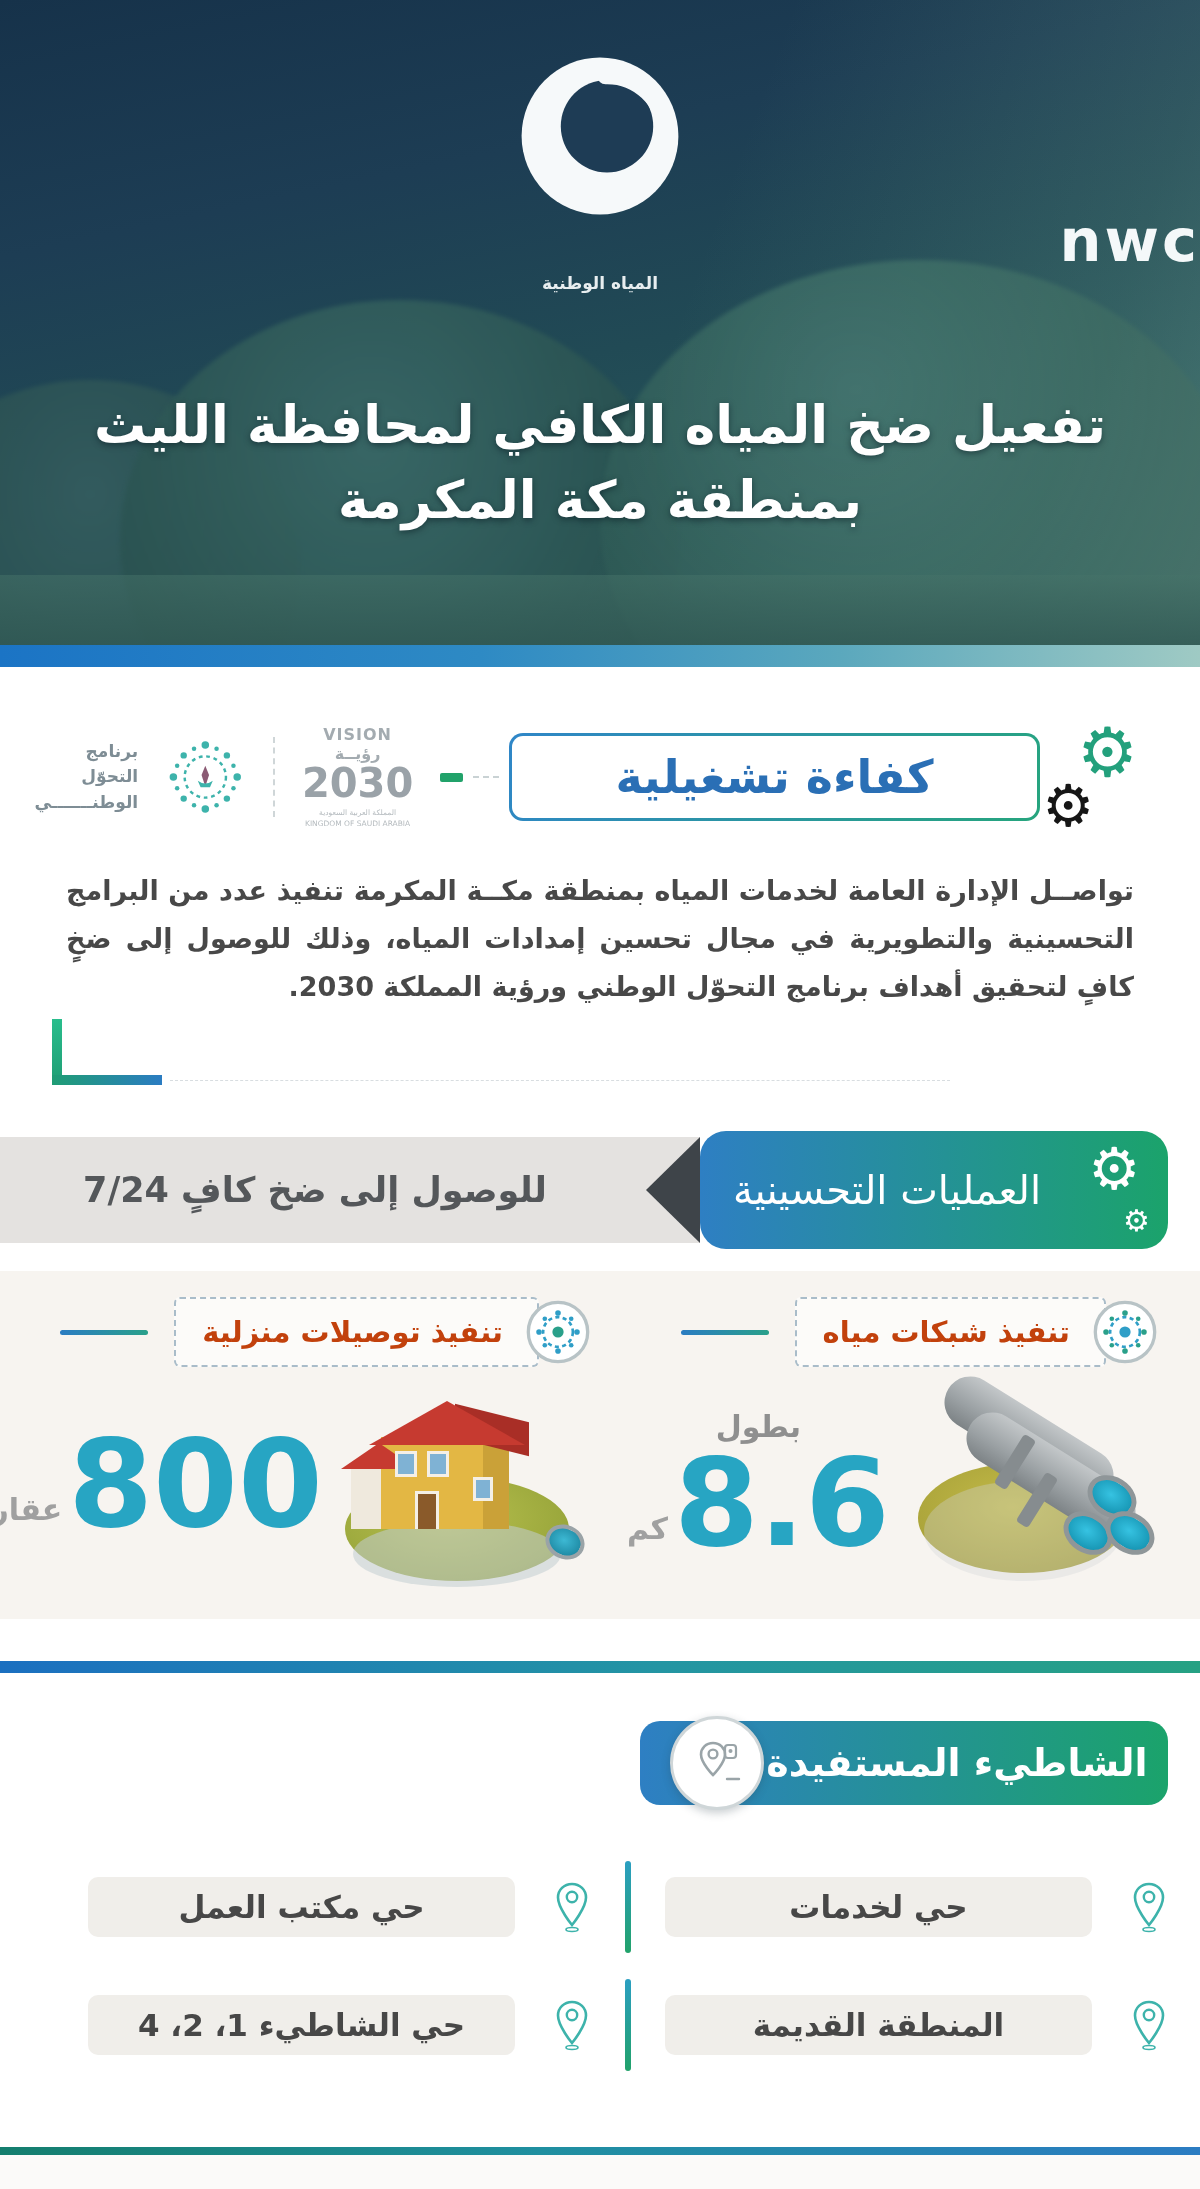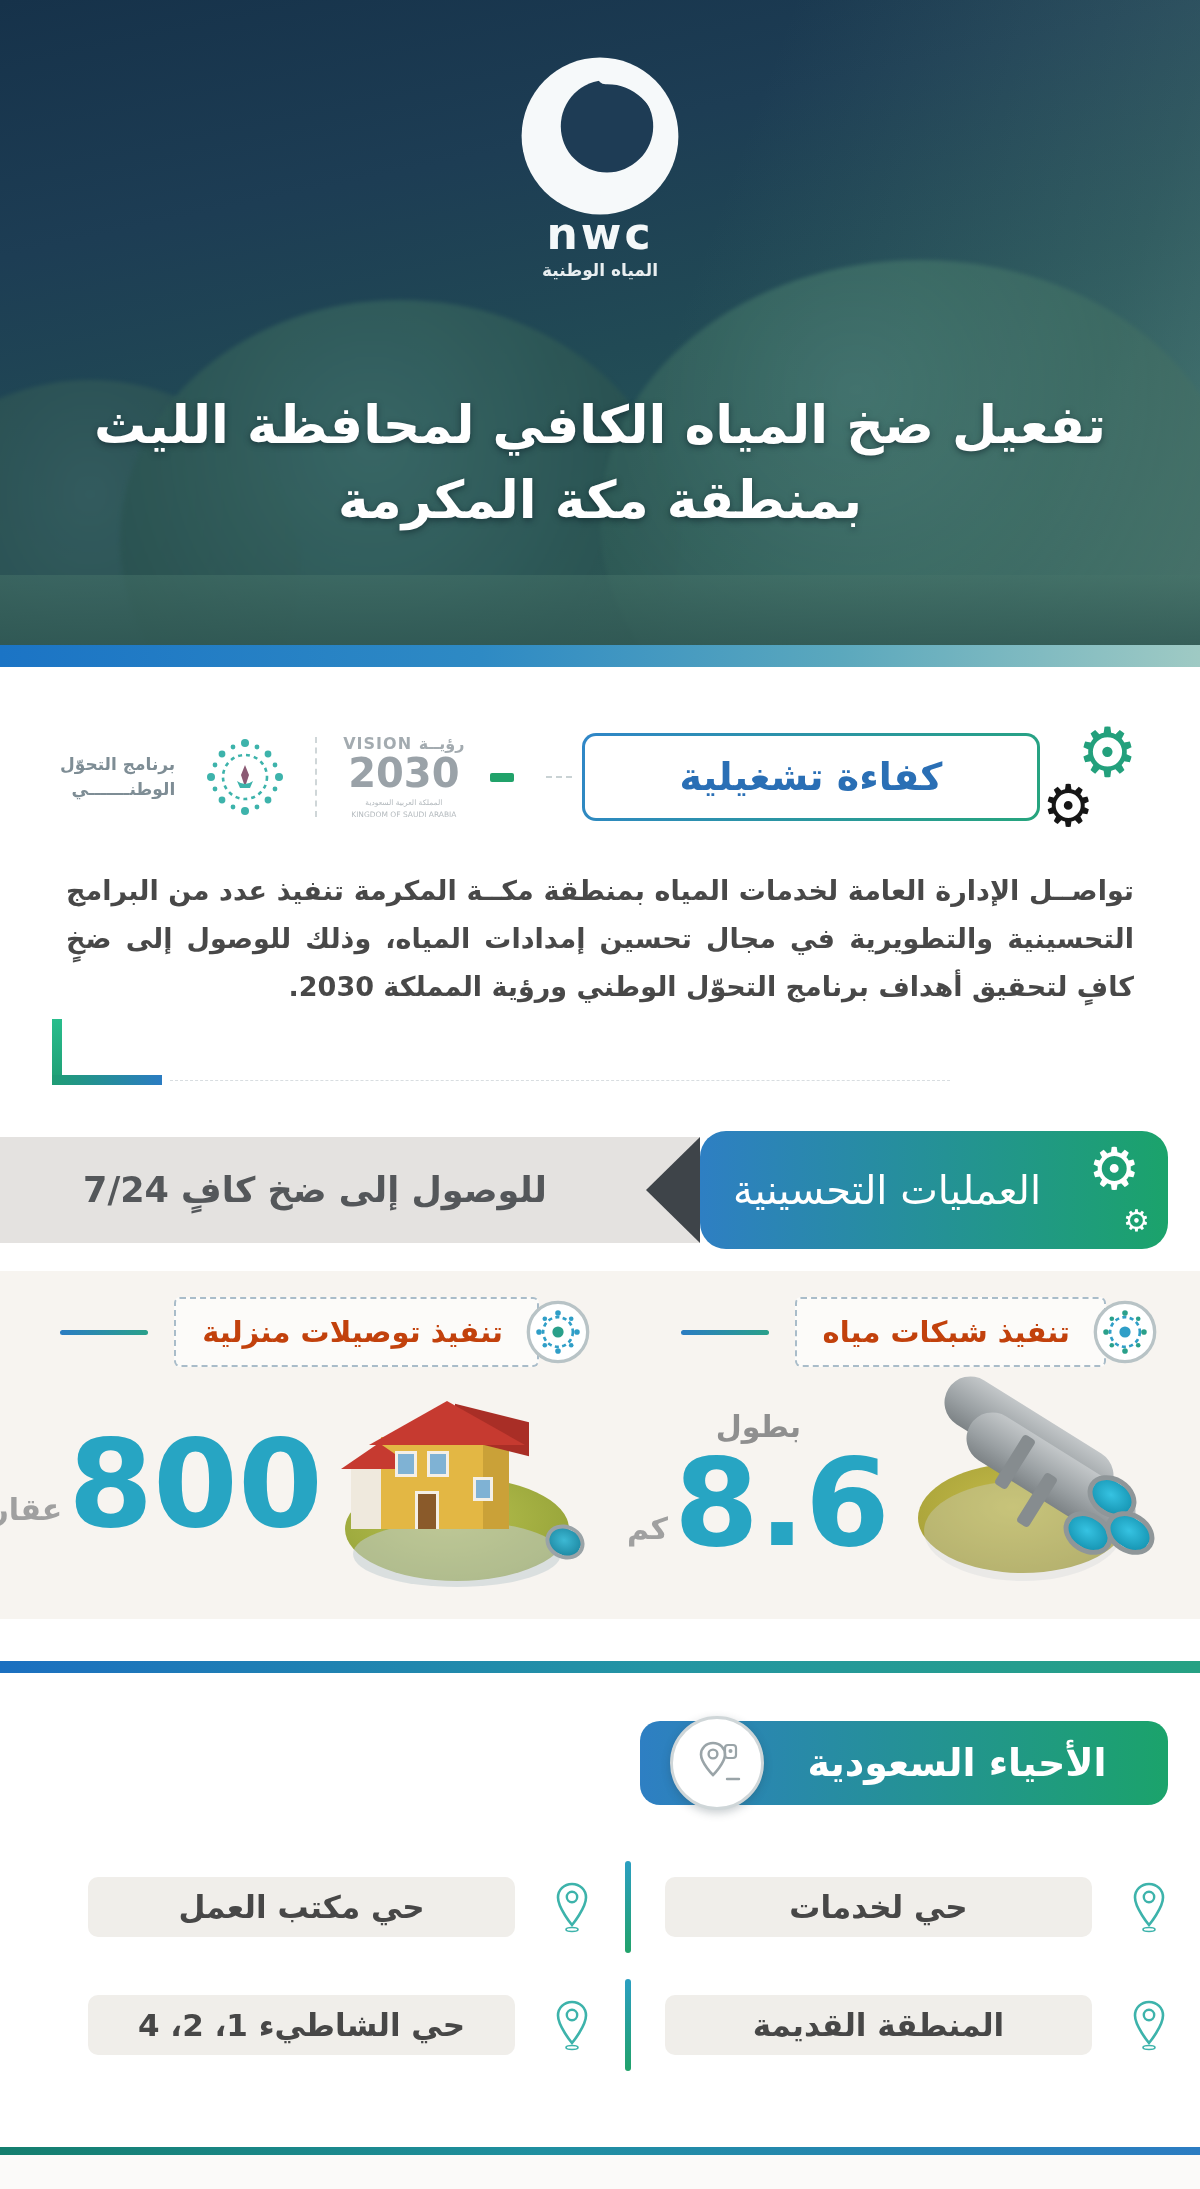--- a/index.html
+++ b/index.html
@@ -23,42 +23,42 @@
     background:radial-gradient(ellipse at 40% 25%,#40716c 0%,#2e5a56 55%,#234948 100%); opacity:.9;}
   .dome3{ width:420px;height:380px;left:-120px;top:380px;
     background:radial-gradient(ellipse at 50% 30%,#375f60 0%,#294f4f 60%,#204242 100%); opacity:.8;}
   .hero-light{ position:absolute; inset:0;
     background:linear-gradient(110deg,transparent 55%,rgba(110,160,140,.22) 85%,rgba(140,185,165,.3) 100%);}
   .hero-ground{ position:absolute; left:0; right:0; bottom:22px; height:70px;
     background:linear-gradient(180deg,rgba(70,115,105,.5),rgba(50,90,85,.8)); }
 
   .logo-block{ position:absolute; top:52px; left:0; right:0; text-align:center; z-index:3;}
   .swirl{ width:168px; height:168px; display:block; margin:0 auto;}
-  .brand{ color:#f4f8f9; font-size:44px; font-weight:700; letter-spacing:3px; line-height:.9; margin-top:-6px;}
+  .brand{ color:#f4f8f9; font-size:59px; font-weight:700; letter-spacing:3px; line-height:.9; margin-top:-6px;text-align:right;}
   .brand-sub{ color:#e8eef0; font-size:17px; font-weight:700; margin-top:6px; }
 
   .title{ position:absolute; top:388px; left:0; right:0; z-index:3; text-align:center;
     color:#ffffff; font-weight:700; text-shadow:0 2px 6px rgba(10,25,35,.55); }
   .title span{ display:block; font-size:52px; line-height:1.45; }
 
   .hero-bar{ position:absolute; left:0; right:0; bottom:0; height:22px; z-index:4;
     background:linear-gradient(90deg,#1b74c5 0%,#2e8ac4 40%,#5ba8bd 70%,#9fcac4 100%); }
 
   
   .efficiency{ position:relative; padding:54px 60px 0 60px; direction:rtl; }
   .eff-head{ display:flex; align-items:center; justify-content:space-between; }
   .eff-right{ display:flex; align-items:center; }
   .gears{ position:relative; width:108px; height:112px; flex:0 0 auto; }
   .gear{ position:absolute; line-height:1; }
   .gear.teal{ font-size:68px; color:#23a07c; top:-2px; right:2px; }
   .gear.black{ font-size:58px; color:#161616; bottom:-2px; right:46px; }
   .eff-box{ background:linear-gradient(120deg,#2f86c8,#26a57d); padding:3px; border-radius:14px; margin-right:-8px;}
-  .eff-box-inner{ background:#fff; border-radius:11px; width:452px; height:82px;
+  .eff-box-inner{ background:#fff; border-radius:11px; width:525px; height:82px;
     display:flex; align-items:center; justify-content:center;
-    color:#2a6fb5; font-size:38px; font-weight:700; }
+    color:#2a6fb5; font-size:46px; font-weight:700; }
   .dash-link{ width:26px; height:0; border-top:2px dashed #c9d2d4; margin:0 10px; }
 
   .logos{ direction:ltr; display:flex; align-items:center; gap:26px; }
   .ntp-text{ text-align:right; color:#7e8d95; font-size:17px; font-weight:700; line-height:1.5; }
   .ntp-emblem{ width:88px; height:88px; }
   .logo-sep{ width:0; height:80px; border-left:2px dashed #cfd6d8; }
   .vision{ text-align:center; color:#9aa2a8; }
   .v-top{ font-size:16px; font-weight:700; letter-spacing:1px; color:#a3abb0;}
   .v-num{ font-size:40px; font-weight:700; color:#9aa2a8; line-height:1; }
   .v-sub{ font-size:7.5px; color:#b4babe; line-height:1.5; margin-top:4px; }
@@ -394,21 +394,21 @@
     <div class="dist-banner">
       <div class="dist-circle">
         <svg width="56" height="56" viewBox="0 0 56 56">
           <path d="M24 8 C17 8 12 13 12 19.5 C12 28 24 40 24 40 S36 28 36 19.5 C36 13 31 8 24 8 Z" fill="none" stroke="#9aa4a8" stroke-width="2.6"></path>
           <circle cx="24" cy="19" r="4.4" fill="none" stroke="#9aa4a8" stroke-width="2.4"></circle>
           <rect x="36" y="10" width="11" height="13" rx="3" fill="none" stroke="#9aa4a8" stroke-width="2.2"></rect>
           <circle cx="41.5" cy="16" r="2" fill="#9aa4a8"></circle>
           <path d="M38 44 h12" stroke="#9aa4a8" stroke-width="2.4" stroke-linecap="round"></path>
         </svg>
       </div>
-      <span class="dist-label">الأحياء السعودية</span>
+      <span class="dist-label">الشاطيء المستفيدة</span>
     </div>
 
     <div class="dist-grid">
 
       <div class="dist-cell">
         <svg class="dist-pin" viewBox="0 0 38 52">
           <path d="M19 3 C11 3 5 9 5 16.5 C5 27 19 44 19 44 S33 27 33 16.5 C33 9 27 3 19 3 Z" fill="#ffffff" stroke="#3db3ab" stroke-width="2.6"></path>
           <circle cx="19" cy="16" r="5.2" fill="none" stroke="#3db3ab" stroke-width="2.4"></circle>
           <ellipse cx="19" cy="48.5" rx="6" ry="2" fill="none" stroke="#3db3ab" stroke-width="1.6"></ellipse>
         </svg>

